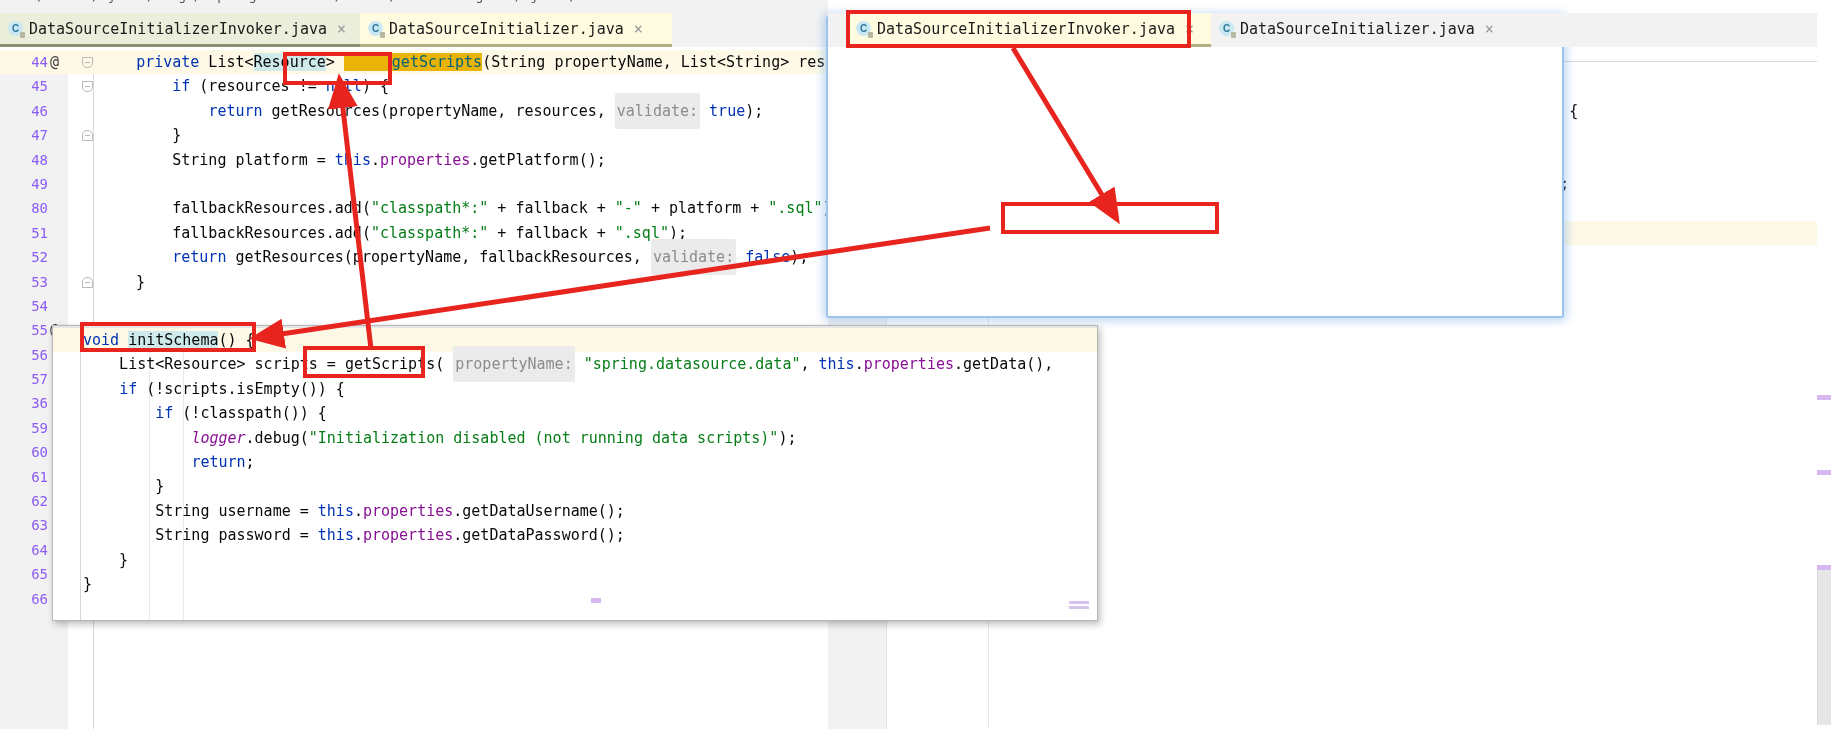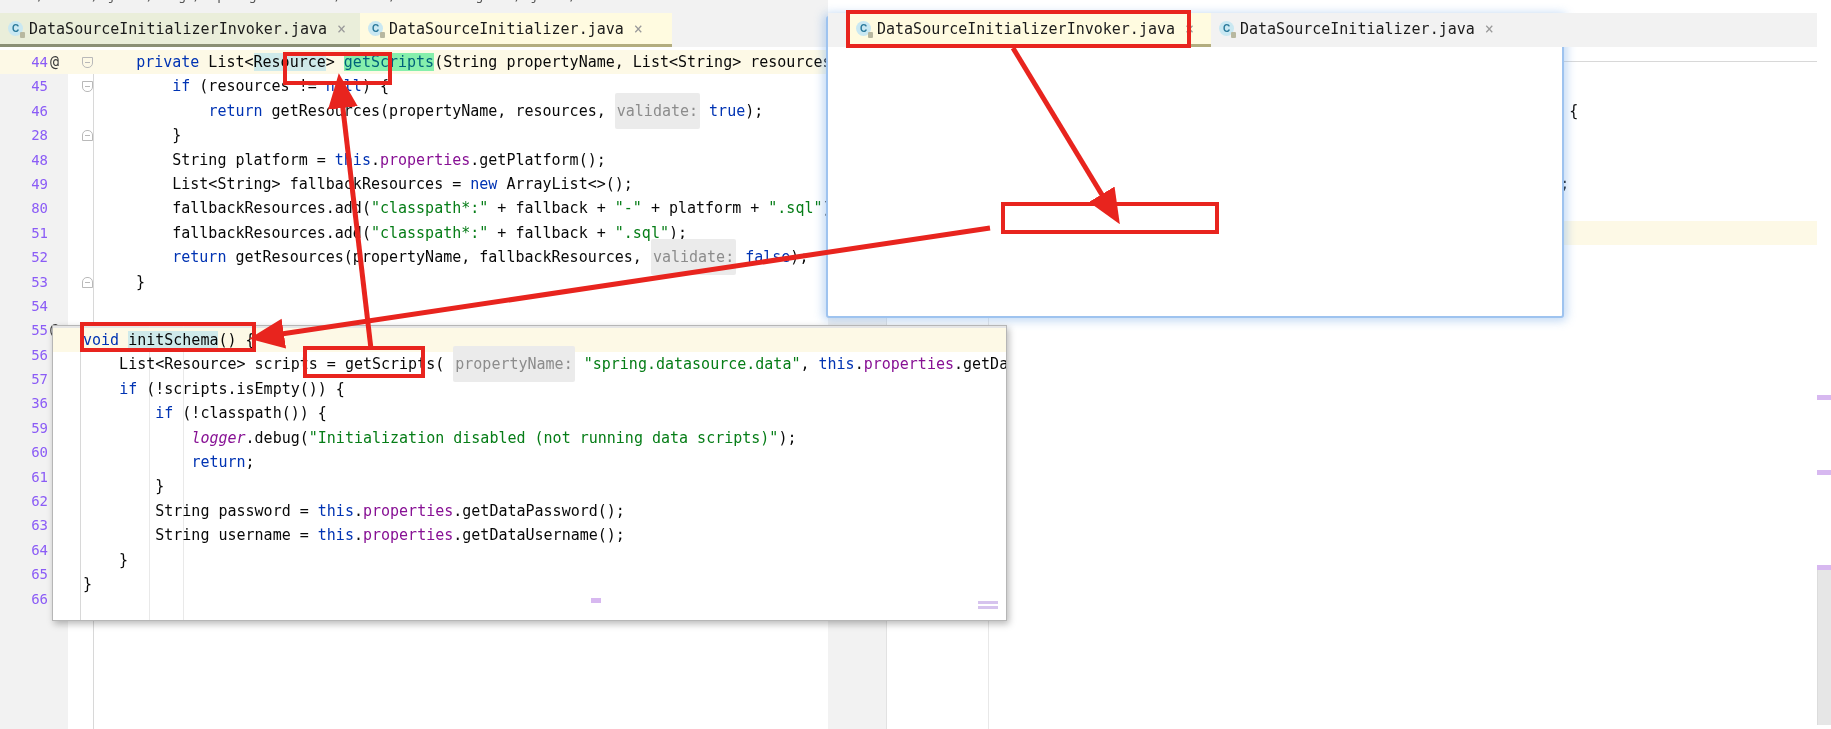--- a/index.html
+++ b/index.html
@@ -85,21 +85,21 @@
   
   .kw{color:#0033b3;}
   .str{color:#067d17;}
   .fld{color:#871094;text-align:right;}
   .mth{color:#00627a;}
   .anno{color:#9e880d;}
   .cmt{color:#067d17;font-style:italic;}
   .hint{
     background:#ebebeb;color:#8c8c8c;border-radius:2px;padding:9px 2px;
   }
-  .sel{background:#86efac;}
+  .sel{background:#eab308;padding-left:48px;}
   .idsel{background:#cfeaea;}
 
   
   .editor-right{
     position:absolute;left:828px;top:0;width:1003px;height:729px;
     background:#ffffff;
   }
   .tabrow.right{left:828px;width:1003px;top:13px;}
   .right-code{
     position:absolute;left:0;top:50px;width:1003px;height:679px;
@@ -136,21 +136,21 @@
   
   .inset-win{
     position:absolute;left:826px;top:16px;width:738px;height:302px;
     border:2px solid #9ec3ef;border-radius:3px;background:#fff;
     box-shadow:0 0 10px 3px rgba(120,170,230,.45);
     overflow:hidden;box-sizing:border-box;
   }
 
   
   .popup{
-    position:absolute;left:52px;top:325px;width:955px;height:296px;
+    position:absolute;left:52px;top:325px;width:1046px;height:296px;
     background:#ffffff;border:1px solid #b6b6b6;
     box-shadow:2px 3px 7px rgba(0,0,0,.28);
     overflow:hidden;box-sizing:border-box;
   }
   .popup .pvline{position:absolute;left:27px;top:0;width:1px;height:100%;background:#d8d8d8;}
   .popup .prow{position:relative;height:24.4px;line-height:24.4px;white-space:pre;}
   .popup .prow.hl{background:#fdf9e6;}
   .popup .ptext{position:absolute;left:30px;top:0;color:#080808;}
   .popup-topline{position:absolute;left:0;top:0;width:100%;height:2px;background:#e6e6e6;}
   .pind{position:absolute;top:0;width:1px;height:100%;background:#e9e9e9;}
@@ -200,23 +200,23 @@
     </div>
   </div>
 
   <div class="editor-left">
     <div class="gutter"></div>
     <div class="vline"></div>
     <div class="codearea" id="left-code">
         <div class="crow hl"><span class="lnum">44</span><span class="at">@</span><span class="fold down"></span><span class="ctext"><span>    </span><span class="kw">private</span><span> List&lt;</span><span class="idsel">Resource</span><span>&gt; </span><span class="sel mth">getScripts</span><span>(String propertyName, List&lt;String&gt; resources, String</span></span></div>
         <div class="crow"><span class="lnum">45</span><span class="fold down"></span><span class="ctext"><span>        </span><span class="kw">if</span><span> (resources != </span><span class="kw">null</span><span>) {</span></span></div>
         <div class="crow"><span class="lnum">46</span><span class="ctext"><span>            </span><span class="kw">return</span><span> getResources(propertyName, resources, </span><span class="hint">validate:</span><span> </span><span class="kw">true</span><span>);</span></span></div>
-        <div class="crow"><span class="lnum">28</span><span class="fold up"></span><span class="ctext"><span>        }</span></span></div>
+        <div class="crow"><span class="lnum">47</span><span class="fold up"></span><span class="ctext"><span>        }</span></span></div>
         <div class="crow"><span class="lnum">48</span><span class="ctext"><span>        String platform = </span><span class="kw">this</span><span>.</span><span class="fld">properties</span><span>.getPlatform();</span></span></div>
-        <div class="crow"><span class="lnum">49</span><span class="ctext"><span>        List&lt;String&gt; fallbackResources = </span><span class="kw">new</span><span> ArrayList&lt;&gt;();</span></span></div>
+        <div class="crow"><span class="lnum">49</span></div>
         <div class="crow"><span class="lnum">80</span><span class="ctext"><span>        fallbackResources.add(</span><span class="str">"classpath*:"</span><span> + fallback + </span><span class="str">"-"</span><span> + platform + </span><span class="str">".sql"</span><span>);</span></span></div>
         <div class="crow"><span class="lnum">51</span><span class="ctext"><span>        fallbackResources.add(</span><span class="str">"classpath*:"</span><span> + fallback + </span><span class="str">".sql"</span><span>);</span></span></div>
         <div class="crow"><span class="lnum">52</span><span class="ctext"><span>        </span><span class="kw">return</span><span> getResources(propertyName, fallbackResources, </span><span class="hint">validate:</span><span> </span><span class="kw">false</span><span>);</span></span></div>
         <div class="crow"><span class="lnum">53</span><span class="fold up"></span><span class="ctext"><span>    }</span></span></div>
         <div class="crow"><span class="lnum">54</span><span class="ctext"><span></span></span></div>
         <div class="crow"><span class="lnum">55</span><span class="at">@</span><span class="ctext"><span></span></span></div>
         <div class="crow"><span class="lnum">56</span><span class="ctext"><span></span></span></div>
         <div class="crow"><span class="lnum">57</span><span class="ctext"><span></span></span></div>
         <div class="crow"><span class="lnum">36</span><span class="ctext"><span></span></span></div>
         <div class="crow"><span class="lnum">59</span><span class="ctext"><span></span></span></div>
@@ -276,22 +276,22 @@
     <div class="pind" style="left:96px;"></div>
     <div class="pind" style="left:130px;"></div>
     <div id="popup-rows" style="position:absolute;left:0;top:2px;right:0;">
         <div class="prow hl"><span class="ptext"><span class="kw">void</span><span> </span><span class="idsel">initSchema</span><span>() {</span></span></div>
         <div class="prow"><span class="ptext"><span>    List&lt;Resource&gt; scripts = getScripts( </span><span class="hint">propertyName:</span><span> </span><span class="str">"spring.datasource.data"</span><span>, </span><span class="kw">this</span><span>.</span><span class="fld">properties</span><span>.getData(),</span></span></div>
         <div class="prow"><span class="ptext"><span>    </span><span class="kw">if</span><span> (!scripts.isEmpty()) {</span></span></div>
         <div class="prow"><span class="ptext"><span>        </span><span class="kw">if</span><span> (!classpath()) {</span></span></div>
         <div class="prow"><span class="ptext"><span>            </span><span class="fld" style="font-style: italic;">logger</span><span>.debug(</span><span class="str">"Initialization disabled (not running data scripts)"</span><span>);</span></span></div>
         <div class="prow"><span class="ptext"><span>            </span><span class="kw">return</span><span>;</span></span></div>
         <div class="prow"><span class="ptext"><span>        }</span></span></div>
+        <div class="prow"><span class="ptext"><span>        String username = </span><span class="kw">this</span><span>.</span><span class="fld">properties</span><span>.getDataUsername();</span></span></div>
         <div class="prow"><span class="ptext"><span>        String password = </span><span class="kw">this</span><span>.</span><span class="fld">properties</span><span>.getDataPassword();</span></span></div>
-        <div class="prow"><span class="ptext"><span>        String username = </span><span class="kw">this</span><span>.</span><span class="fld">properties</span><span>.getDataUsername();</span></span></div>
         <div class="prow"><span class="ptext"><span>    }</span></span></div>
         <div class="prow"><span class="ptext"><span>}</span></span></div>
       </div>
     <div class="popup-resize">
       <i></i>
         <i></i>
     </div>
   </div>
 
   <div class="far-scroll">

